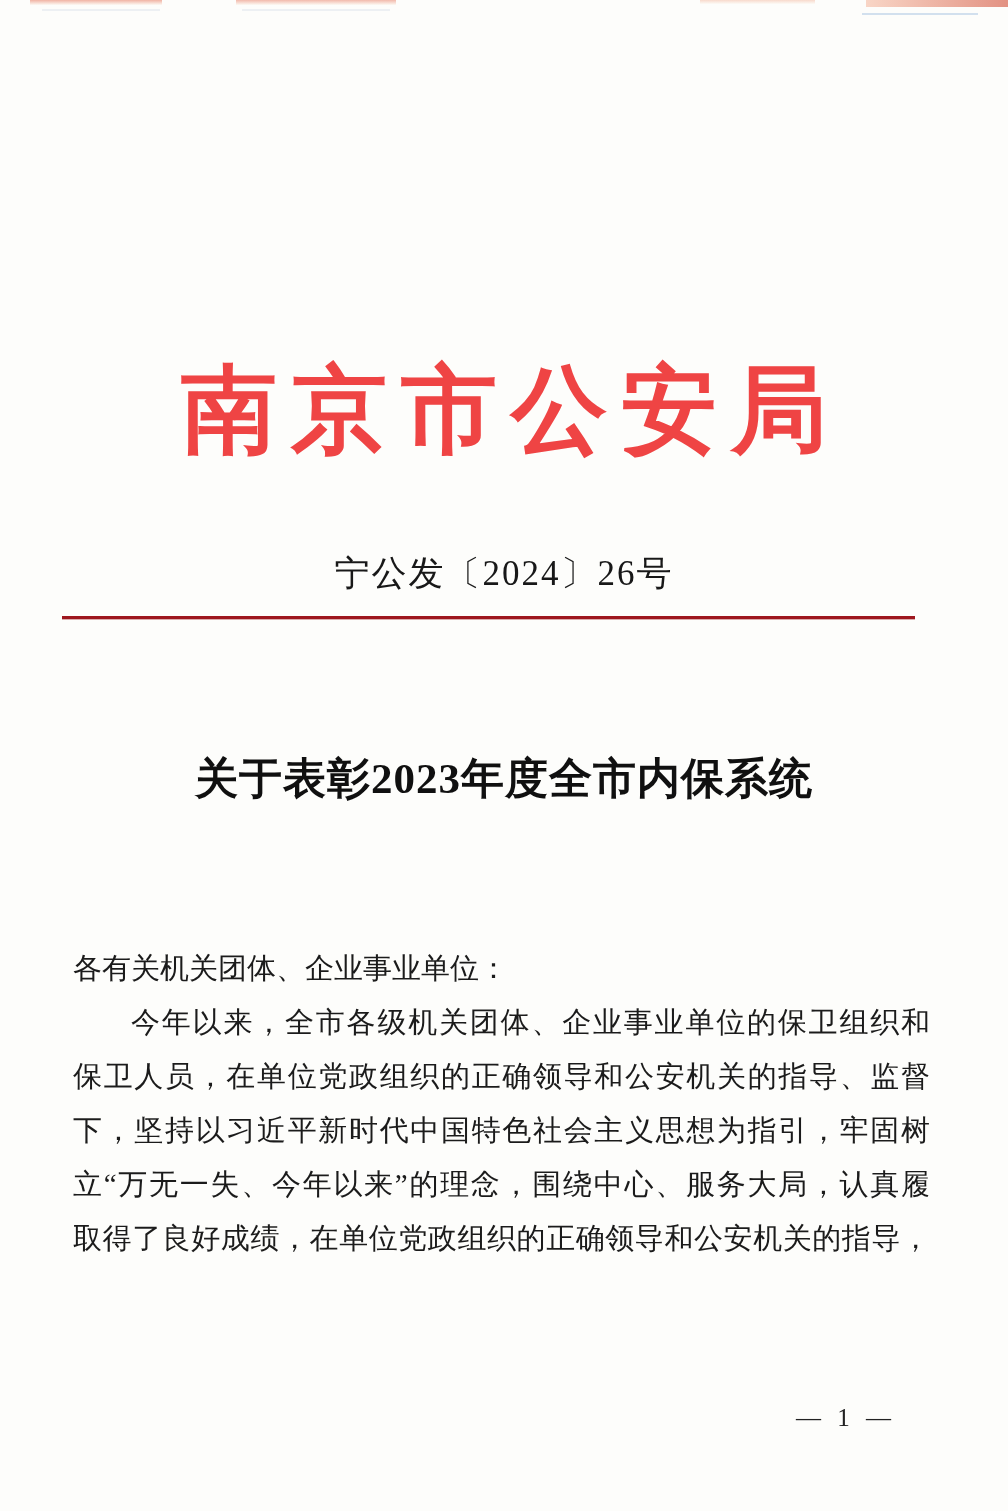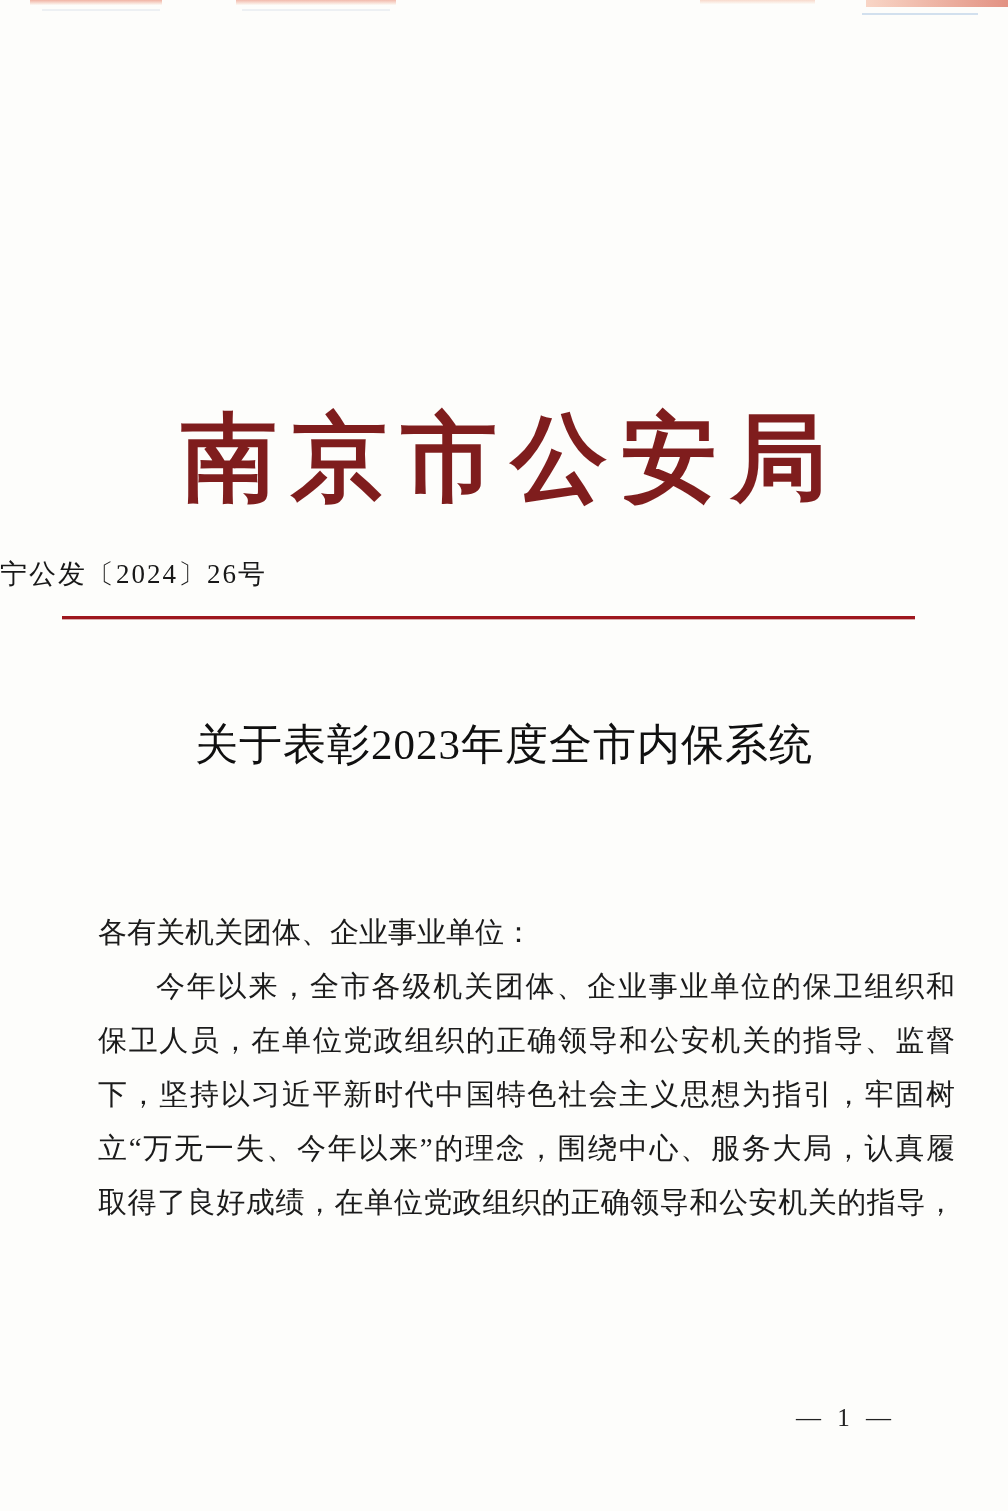--- a/index.html
+++ b/index.html
@@ -37,67 +37,66 @@
   .agency-title {
     position: absolute;
     left: 0; right: 0;
     top: 352px;
     text-align: center;
     font-size: 96px;
     line-height: 118px;
     font-weight: 700;
     letter-spacing: 14px;
     padding-left: 14px; 
-    color: #7f1d1d;
+    color: #ef4444;
     white-space: nowrap;
-    margin-top: 48px;
   }
 
   .doc-number {
     position: absolute;
     left: 0; right: 0;
     top: 550px;
-    font-size: 27px;
+    text-align: center;
+    font-size: 35px;
     line-height: 48px;
     letter-spacing: 2px;
     color: #181818;
     white-space: nowrap;
   }
 
   .red-divider {
     position: absolute;
     left: 62px;
     top: 616px;
     width: 853px;
     height: 3px;
     background: #9e171e;
     box-shadow: 0 1px 0 rgba(158,23,30,0.35);
   }
 
   .doc-title {
     position: absolute;
     left: 0; right: 0;
-    top: 714px;
+    top: 748px;
     text-align: center;
-    font-weight: 400;
+    font-weight: 700;
     font-size: 43px;
     line-height: 62px;
     color: #101010;
     letter-spacing: 1px;
   }
 
   .body-block {
     position: absolute;
     left: 73px;
-    top: 905px;
+    top: 941px;
     width: 857px;
     font-size: 29px;
     line-height: 54px;
     color: #1b1b1b;
-    margin-left: 25px;
   }
   .body-line {
     text-align: justify;
     text-align-last: justify;
     text-justify: inter-character;
     white-space: nowrap;
   }
   .body-line.salutation {
     text-align: left;
     text-align-last: left;

